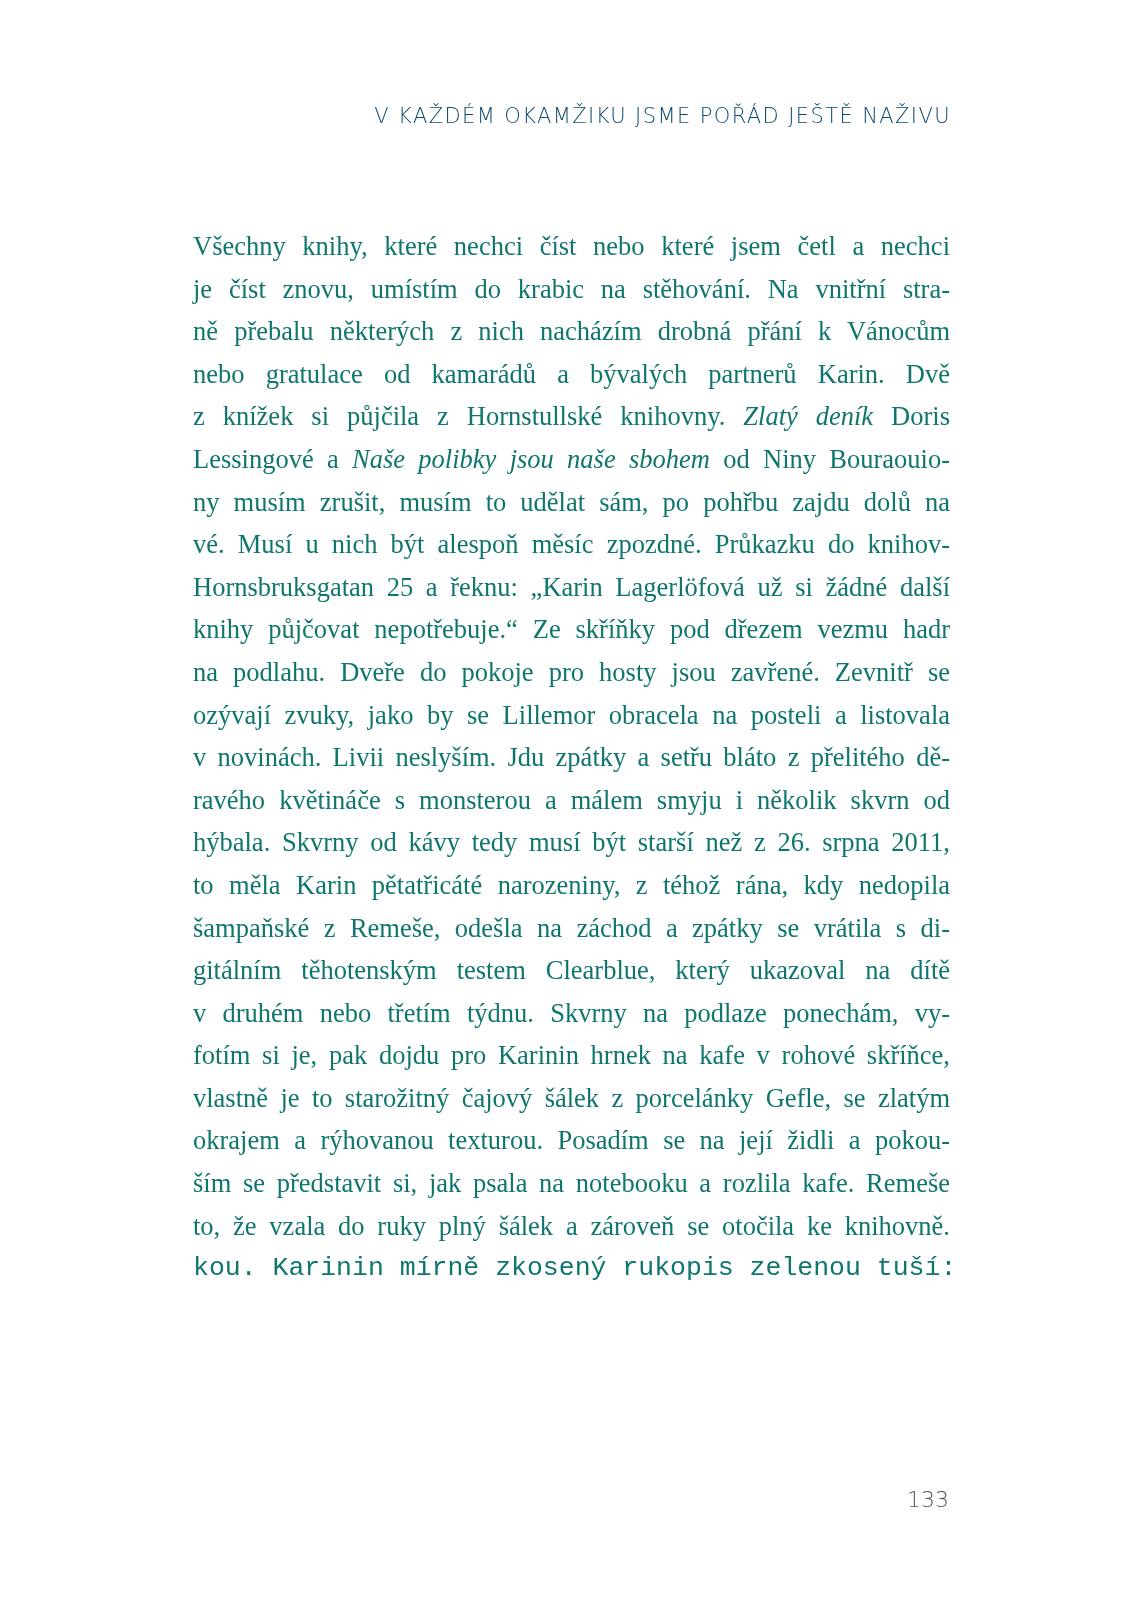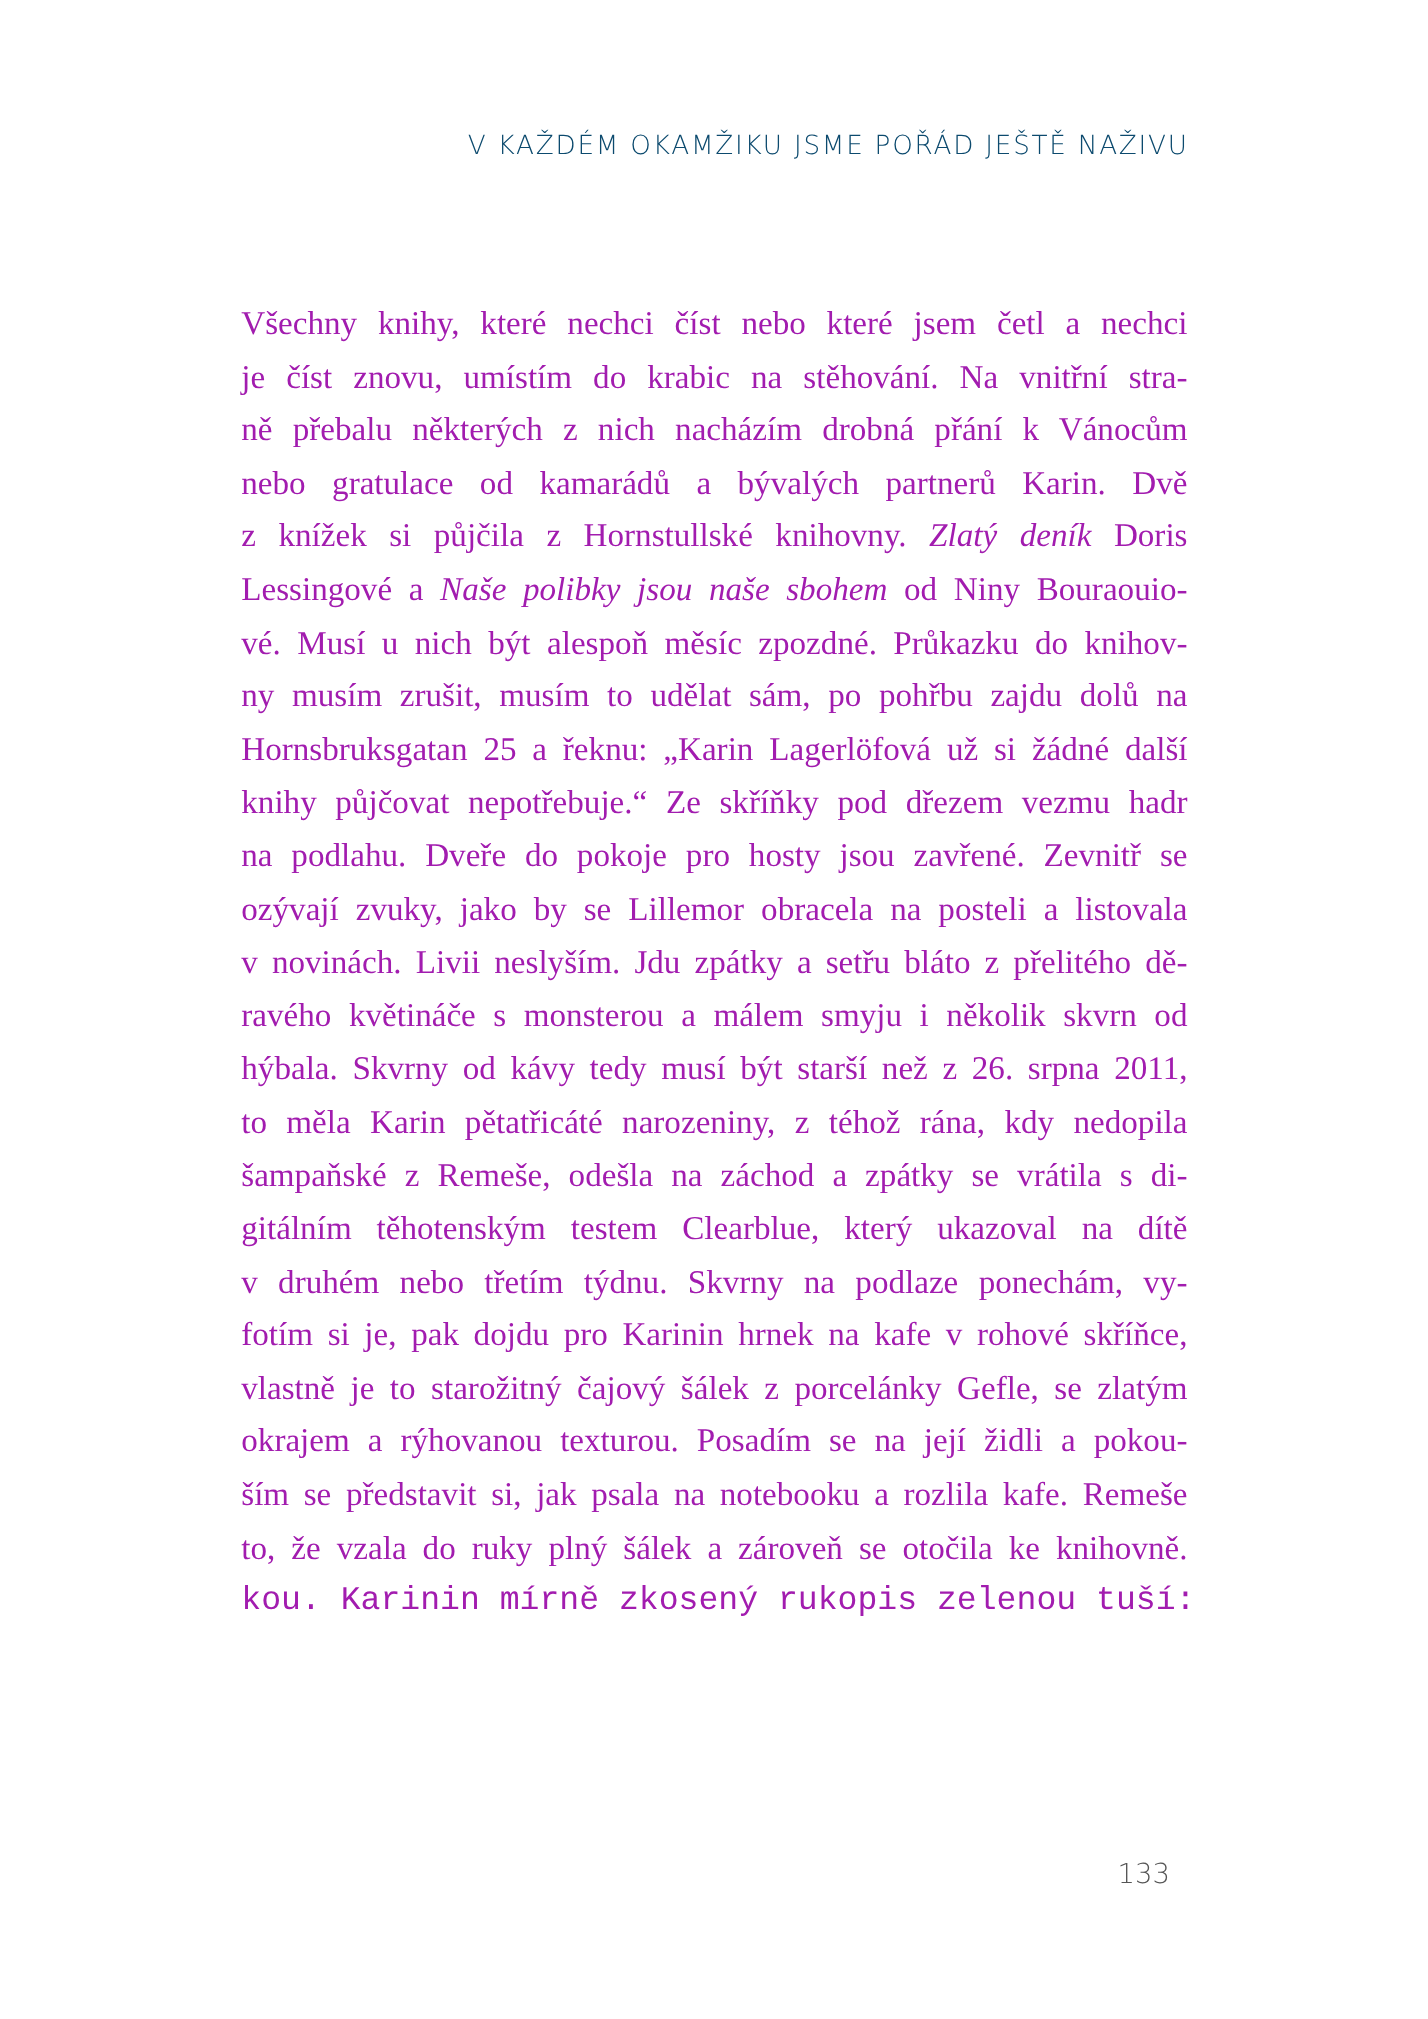--- a/index.html
+++ b/index.html
@@ -25,59 +25,58 @@
       white-space: nowrap;
     }
     .body-text {
       position: absolute;
       top: 225px;
       left: 193px;
       width: 757px;
       font-family: "Liberation Serif", serif;
       font-size: 26.5px;
       line-height: 42.6px;
-      color: #a21caf;
-      margin-top: 12px;
+      color: #0f766e;
     }
     .line {
       display: block;
       text-align: justify;
       text-align-last: justify;
       white-space: nowrap;
       height: 42.6px;
     }
     .line.last {
       text-align-last: left;
       font-family: Liberation Mono, monospace;
     }
     em { font-style: italic; }
     .folio {
       position: absolute;
       top: 1487px;
-      right: 206px;
+      right: 193px;
       font-family: "DejaVu Sans", sans-serif;
       font-weight: 200;
       font-size: 22px;
       color: #555555;
     }
   </style>
 </head>
 <body>
 
 <div class="running-head">V KAŽDÉM OKAMŽIKU JSME POŘÁD JEŠTĚ NAŽIVU</div>
 
 <div class="body-text">
   <span class="line">Všechny knihy, které nechci číst nebo které jsem četl a nechci</span>
   <span class="line">je číst znovu, umístím do krabic na stěhování. Na vnitřní stra-</span>
   <span class="line">ně přebalu některých z nich nacházím drobná přání k Vánocům</span>
   <span class="line">nebo gratulace od kamarádů a bývalých partnerů Karin. Dvě</span>
   <span class="line"><span>z knížek si půjčila z Hornstullské knihovny.</span> <em>Zlatý deník</em> <span>Doris</span></span>
   <span class="line"><span>Lessingové a</span> <em>Naše polibky jsou naše sbohem</em> <span>od Niny Bouraouio-</span></span>
+  <span class="line">ny musím zrušit, musím to udělat sám, po pohřbu zajdu dolů na</span>
   <span class="line">vé. Musí u nich být alespoň měsíc zpozdné. Průkazku do knihov-</span>
-  <span class="line">ny musím zrušit, musím to udělat sám, po pohřbu zajdu dolů na</span>
   <span class="line">Hornsbruksgatan 25 a řeknu: „Karin Lagerlöfová už si žádné další</span>
   <span class="line">knihy půjčovat nepotřebuje.“ Ze skříňky pod dřezem vezmu hadr</span>
   <span class="line">na podlahu. Dveře do pokoje pro hosty jsou zavřené. Zevnitř se</span>
   <span class="line">ozývají zvuky, jako by se Lillemor obracela na posteli a listovala</span>
   <span class="line">v novinách. Livii neslyším. Jdu zpátky a setřu bláto z přelitého dě-</span>
   <span class="line">ravého květináče s monsterou a málem smyju i několik skvrn od</span>
   <span class="line">hýbala. Skvrny od kávy tedy musí být starší než z 26. srpna 2011,</span>
   <span class="line">to měla Karin pětatřicáté narozeniny, z téhož rána, kdy nedopila</span>
   <span class="line">šampaňské z Remeše, odešla na záchod a zpátky se vrátila s di-</span>
   <span class="line">gitálním těhotenským testem Clearblue, který ukazoval na dítě</span>

